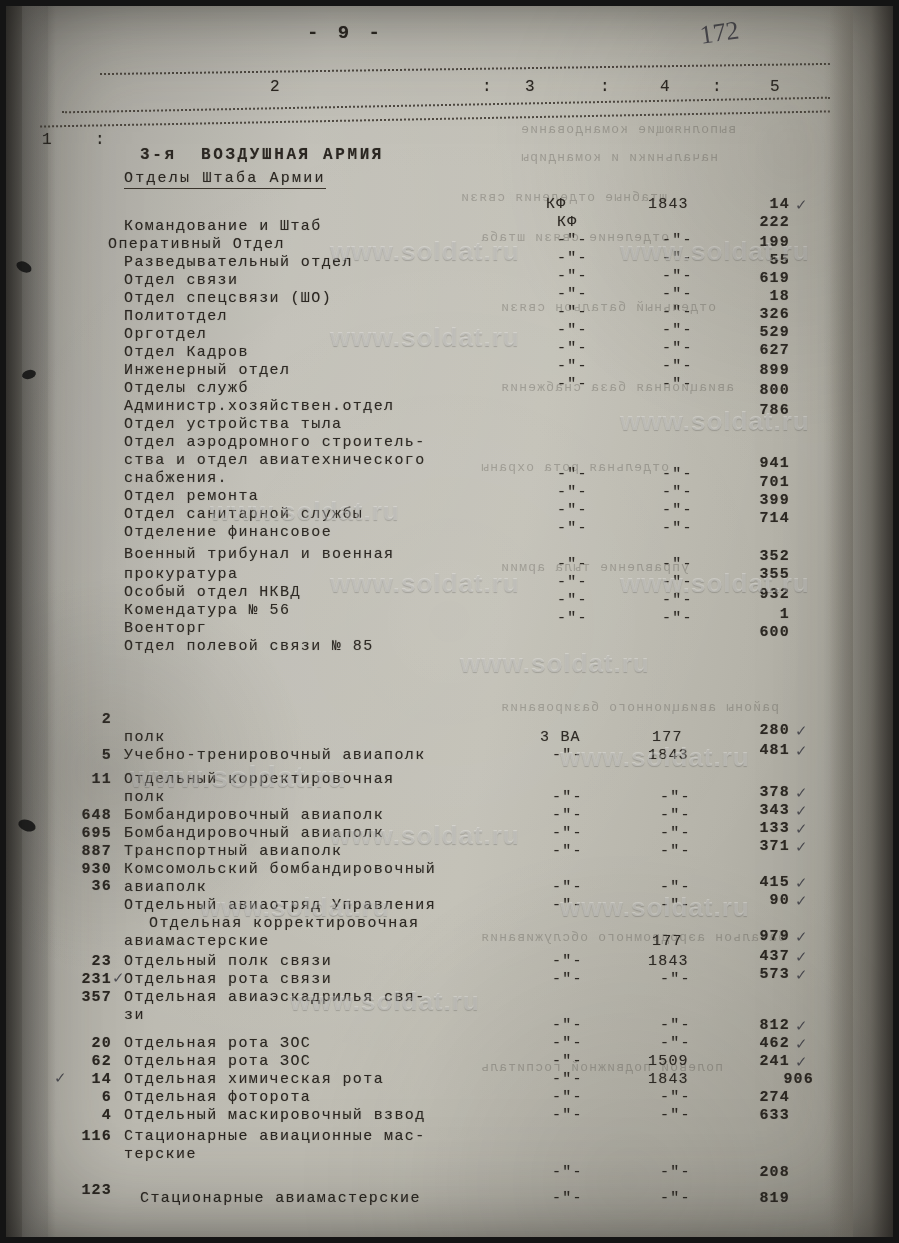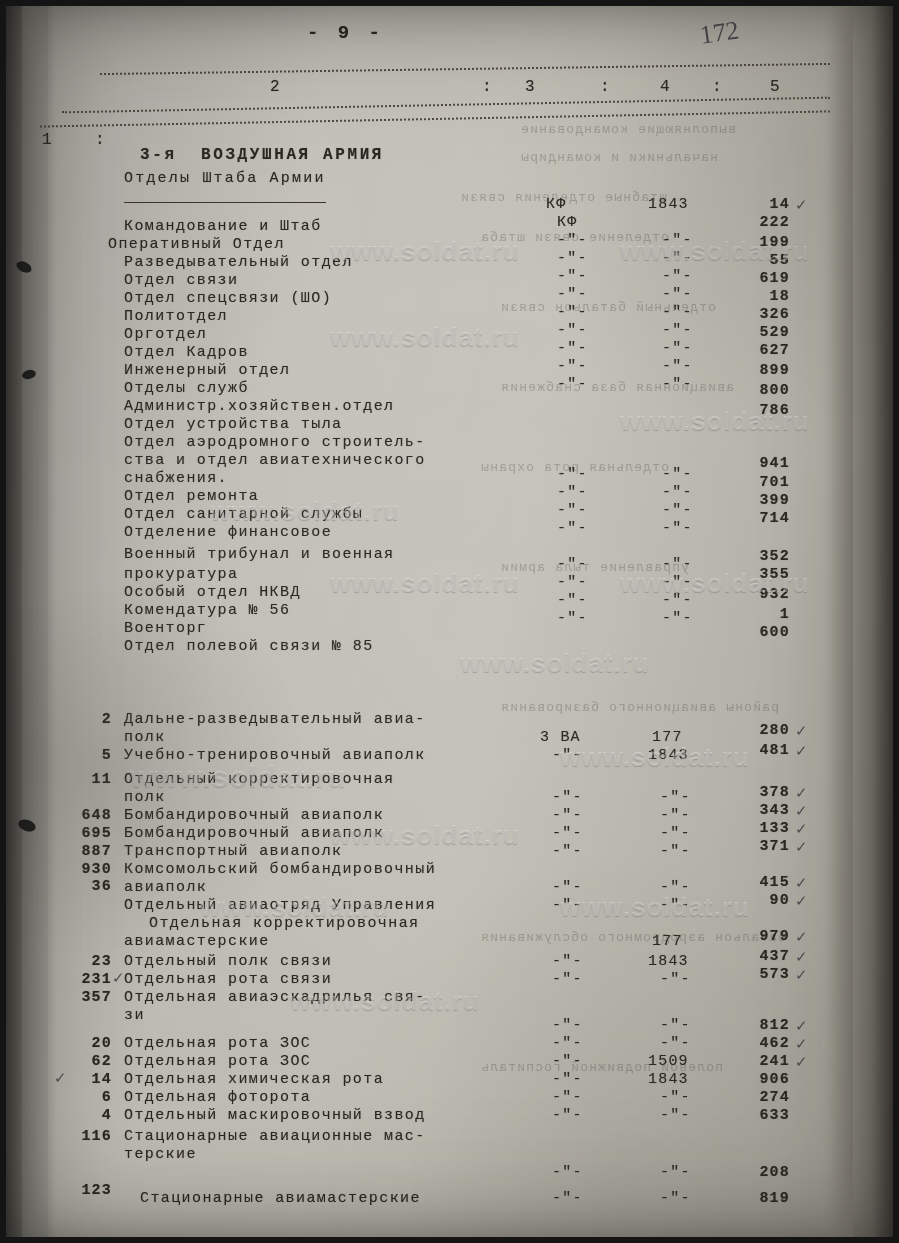--- a/index.html
+++ b/index.html
@@ -98,21 +98,21 @@
     color: #2b2722;
     text-shadow: 0 0 1px rgba(40,36,30,0.35);
   }
   .body  { font-size: 15px; }
   .hdr   { font-size: 16px; letter-spacing: 2.6px; font-weight: bold; }
   .sub   { font-size: 15px; letter-spacing: 2.2px; }
   .pgnum { font-size: 19px; letter-spacing: 4px; font-weight: bold; }
   .colnum{ font-size: 16px; letter-spacing: 2px; }
   .num   { font-size: 15px; letter-spacing: 1.2px; text-align: right; font-weight: bold; }
   .dash  { font-size: 15px; letter-spacing: 1.2px; }
-  .underline-txt { border-bottom: 1.5px solid #3a342c; padding-bottom: 15px; }
+  .underline-txt { border-bottom: 1.5px solid #3a342c; padding-bottom: 1px; }
   
   .rule {
     position: absolute;
     height: 0;
     border-top: 2px dotted #3b352d;
     opacity: 0.85;
     z-index: 21;
   }
   
   .hand {
@@ -298,21 +298,20 @@
     <div class="txt dash" style="left:662px; top:610px;">-"-</div>
     <div class="txt num" style="left:742px; top:606px; width:48px;">1</div>
 
     <div class="txt body" style="left:124px; top:638px;">Отдел полевой связи № 85</div>
     <div class="txt dash" style="left:557px; top:628px;"></div>
     <div class="txt dash" style="left:662px; top:628px;"></div>
     <div class="txt num" style="left:742px; top:624px; width:48px;">600</div>
 
 
     <div class="txt num" style="left:66px; top:711px; width:46px;">2</div>
-    <div class="txt body" style="left:124px; top:711px;">Дальне-разведывательный авиа-</div>
 
     <div class="txt body" style="left:124px; top:729px;">полк</div>
     <div class="txt dash" style="left:540px; top:729px;">3 ВА</div>
     <div class="txt dash" style="left:652px; top:729px;">177</div>
     <div class="txt num" style="left:742px; top:722px; width:48px;">280</div>
     <div class="check" style="left:795px; top:722px;">✓</div>
 
     <div class="txt num" style="left:66px; top:747px; width:46px;">5</div>
     <div class="txt body" style="left:124px; top:747px;text-align:center;">Учебно-тренировочный авиаполк</div>
     <div class="txt dash" style="left:552px; top:747px;">-"-</div>
@@ -409,21 +408,21 @@
     <div class="txt dash" style="left:552px; top:1053px;">-"-</div>
     <div class="txt dash" style="left:648px; top:1053px;">1509</div>
     <div class="txt num" style="left:742px; top:1053px; width:48px;">241</div>
     <div class="check" style="left:795px; top:1053px;">✓</div>
 
     <div class="check" style="left:54px; top:1069px;">✓</div>
     <div class="txt num" style="left:66px; top:1071px; width:46px;">14</div>
     <div class="txt body" style="left:124px; top:1071px;">Отдельная химическая рота</div>
     <div class="txt dash" style="left:552px; top:1071px;">-"-</div>
     <div class="txt dash" style="left:648px; top:1071px;">1843</div>
-    <div class="txt num" style="left:742px; top:1071px; width:48px;text-align:right;">906</div>
+    <div class="txt num" style="left:766px; top:1071px; width:48px;text-align:right;">906</div>
 
     <div class="txt num" style="left:66px; top:1089px; width:46px;">6</div>
     <div class="txt body" style="left:124px; top:1089px;">Отдельная фоторота</div>
     <div class="txt dash" style="left:552px; top:1089px;">-"-</div>
     <div class="txt dash" style="left:660px; top:1089px;">-"-</div>
     <div class="txt num" style="left:742px; top:1089px; width:48px;">274</div>
 
     <div class="txt num" style="left:66px; top:1107px; width:46px;">4</div>
     <div class="txt body" style="left:124px; top:1107px;">Отдельный маскировочный взвод</div>
     <div class="txt dash" style="left:552px; top:1107px;">-"-</div>

